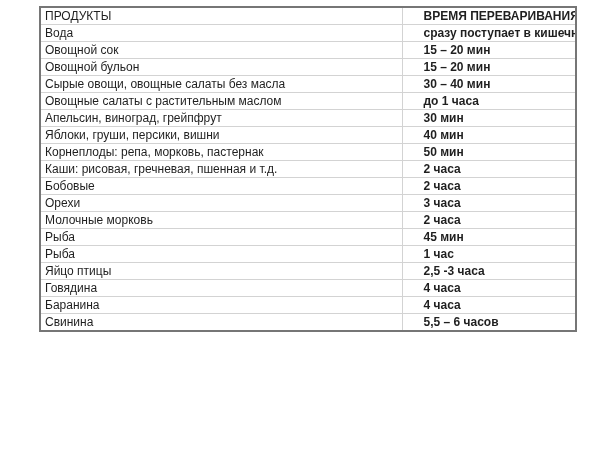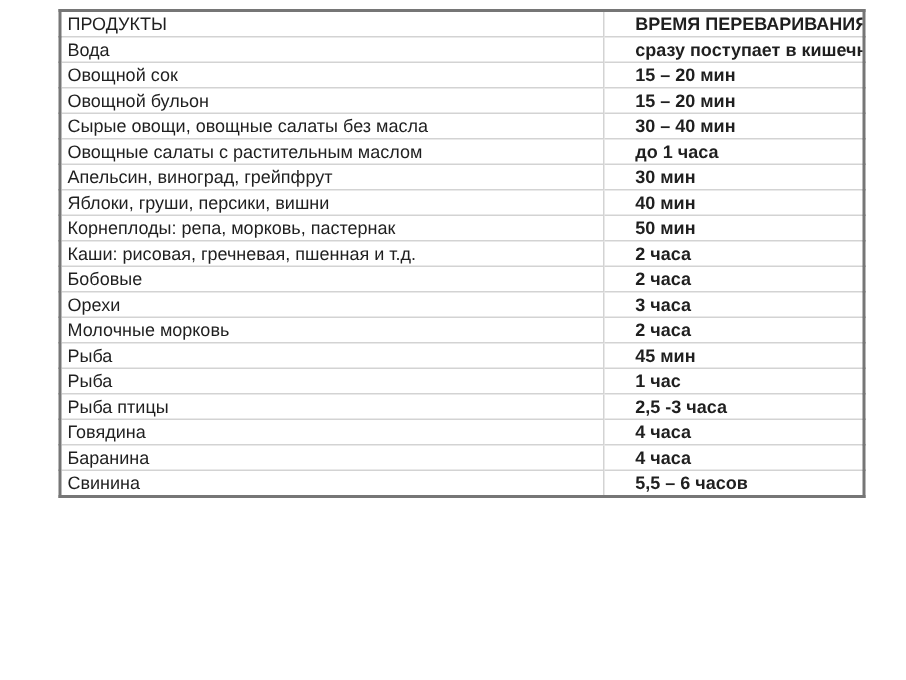--- a/index.html
+++ b/index.html
@@ -123,21 +123,21 @@
   </tr>
         <tr>
     <td class="product-cell">Рыба</td>
     <td class="time-cell">45 мин</td>
   </tr>
         <tr>
     <td class="product-cell">Рыба</td>
     <td class="time-cell">1 час</td>
   </tr>
         <tr>
-    <td class="product-cell">Рыба птицы</td>
+    <td class="product-cell">Яйцо птицы</td>
     <td class="time-cell">2,5 -3 часа</td>
   </tr>
         <tr>
     <td class="product-cell">Говядина</td>
     <td class="time-cell">4 часа</td>
   </tr>
         <tr>
     <td class="product-cell">Баранина</td>
     <td class="time-cell">4 часа</td>
   </tr>

